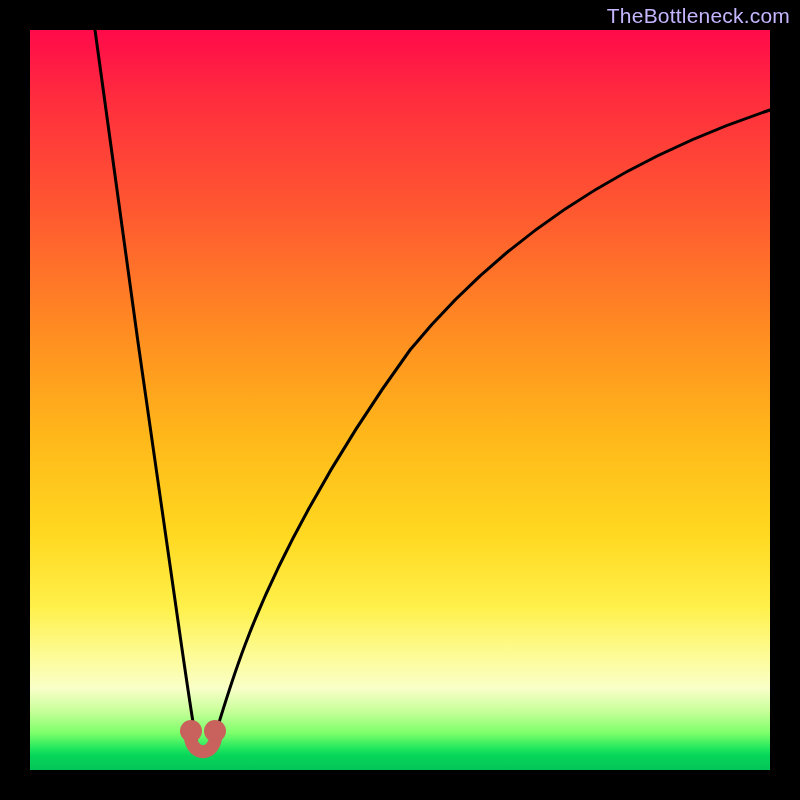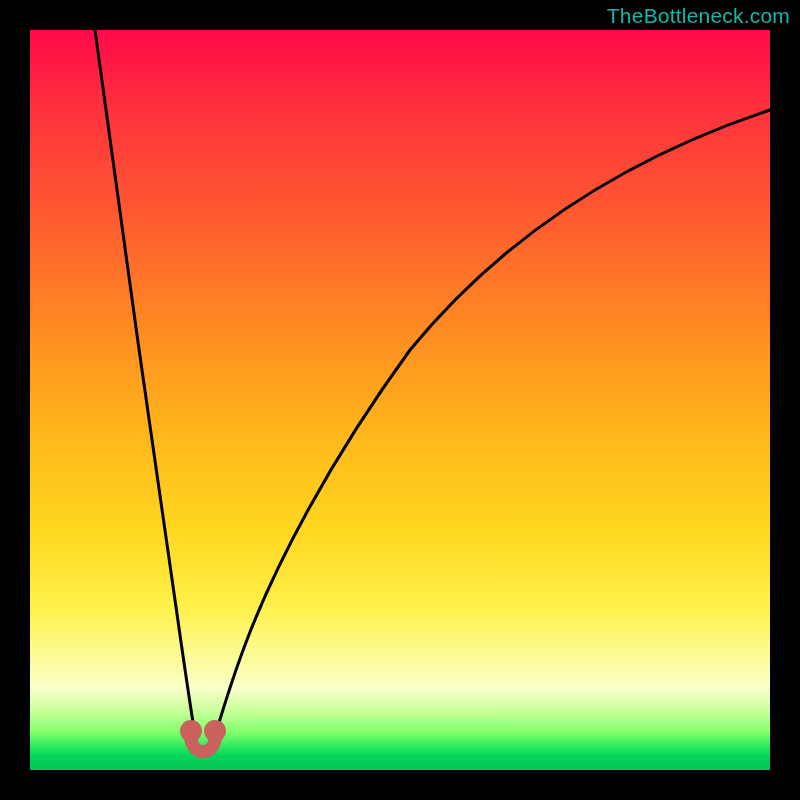--- a/index.html
+++ b/index.html
@@ -38,21 +38,21 @@
       #7dff6a 95%,
       #25e85e 97%,
       #07d65a 98%,
       #03c558 100%
     );
   }
   .watermark {
     position: absolute;
     top: 4px;
     right: 10px;
-    color: #14b8a6;
+    color: #c4b5fd;
     font-size: 21px;
     font-weight: 500;
     letter-spacing: 0.2px;
     user-select: none;
   }
   svg.curve {
     position: absolute;
     left: 0; top: 0;
     width: 740px;
     height: 740px;

